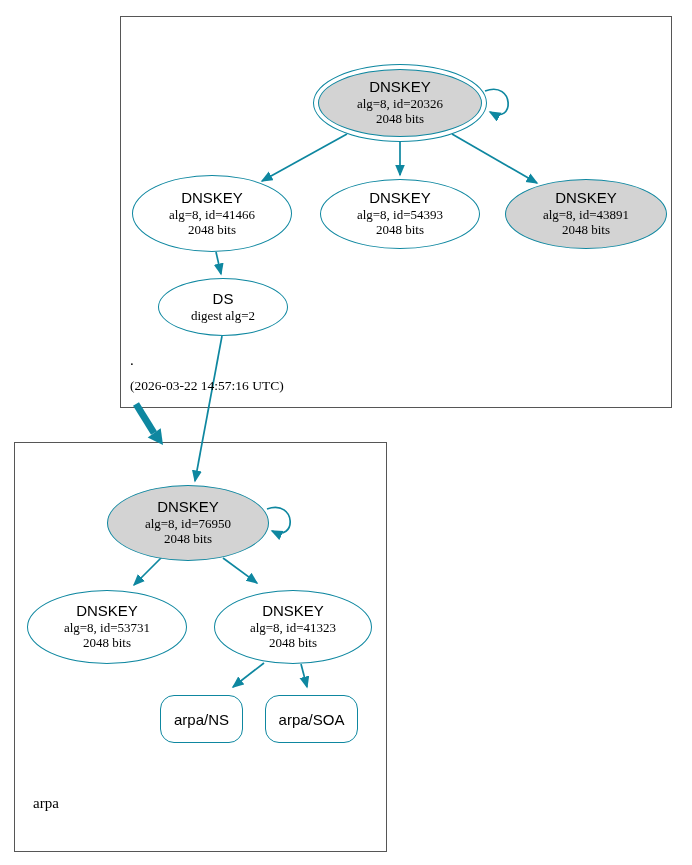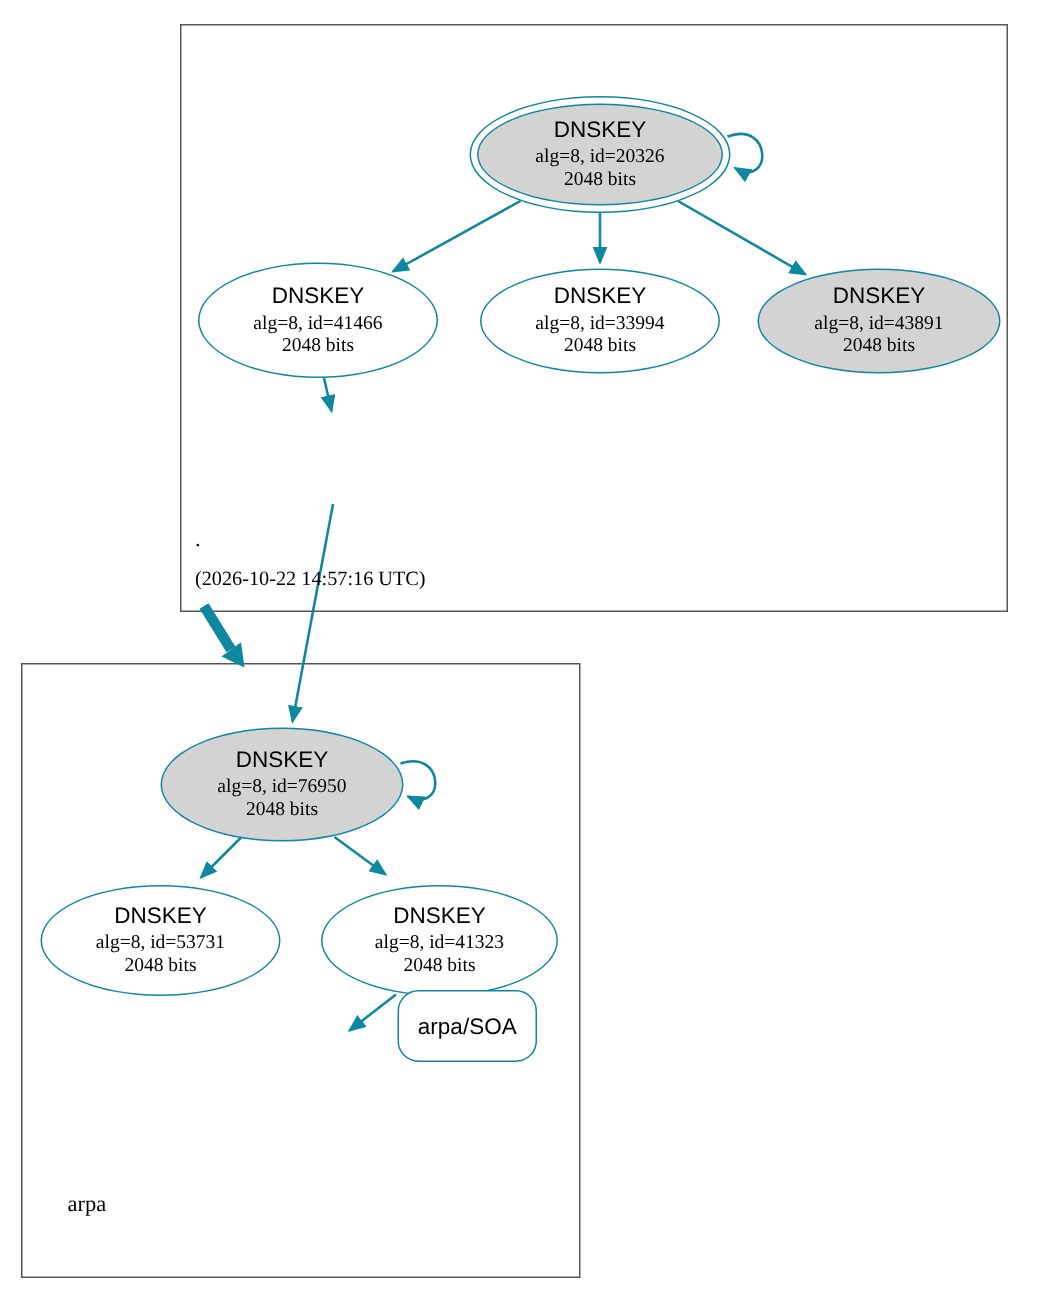--- a/index.html
+++ b/index.html
@@ -103,52 +103,59 @@
   </div>
 
   <div class="ellipse" style="left:132px; top:175px; width:160px; height:77px;">
     <div class="node-title">DNSKEY</div>
     <div class="node-detail">alg=8, id=41466</div>
     <div class="node-bits">2048 bits</div>
   </div>
 
   <div class="ellipse" style="left:320px; top:179px; width:160px; height:70px;">
     <div class="node-title">DNSKEY</div>
-    <div class="node-detail">alg=8, id=33994</div>
+    <div class="node-detail">alg=8, id=54393</div>
     <div class="node-bits">2048 bits</div>
   </div>
 
   <div class="ellipse gray" style="left:505px; top:179px; width:162px; height:70px;">
     <div class="node-title">DNSKEY</div>
     <div class="node-detail">alg=8, id=43891</div>
     <div class="node-bits">2048 bits</div>
   </div>
 
+  <div class="ellipse" style="left:158px; top:278px; width:130px; height:58px;">
+    <div class="node-title">DS</div>
+    <div class="node-detail">digest alg=2</div>
+  </div>
 
   <div class="zone-name" style="left:130px; top:352px;">.</div>
-  <div class="zone-ts" style="left:130px; top:378px;">(2026-10-22 14:57:16 UTC)</div>
+  <div class="zone-ts" style="left:130px; top:378px;">(2026-03-22 14:57:16 UTC)</div>
 
   <div class="ellipse gray" style="left:107px; top:485px; width:162px; height:76px;">
     <div class="node-title">DNSKEY</div>
     <div class="node-detail">alg=8, id=76950</div>
     <div class="node-bits">2048 bits</div>
   </div>
 
   <div class="ellipse" style="left:27px; top:590px; width:160px; height:74px;">
     <div class="node-title">DNSKEY</div>
     <div class="node-detail">alg=8, id=53731</div>
     <div class="node-bits">2048 bits</div>
   </div>
 
   <div class="ellipse" style="left:214px; top:590px; width:158px; height:74px;">
     <div class="node-title">DNSKEY</div>
     <div class="node-detail">alg=8, id=41323</div>
     <div class="node-bits">2048 bits</div>
   </div>
 
+  <div class="rrset" style="left:160px; top:695px; width:83px; height:48px;">
+    <span>arpa/NS</span>
+  </div>
 
-  <div class="rrset" style="left:265px; top:660px; width:93px; height:48px;">
+  <div class="rrset" style="left:265px; top:695px; width:93px; height:48px;">
     <span>arpa/SOA</span>
   </div>
 
-  <div class="zone-name" style="left:45px; top:795px;">arpa</div>
+  <div class="zone-name" style="left:33px; top:795px;">arpa</div>
 
 </div>
 
 </body></html>

